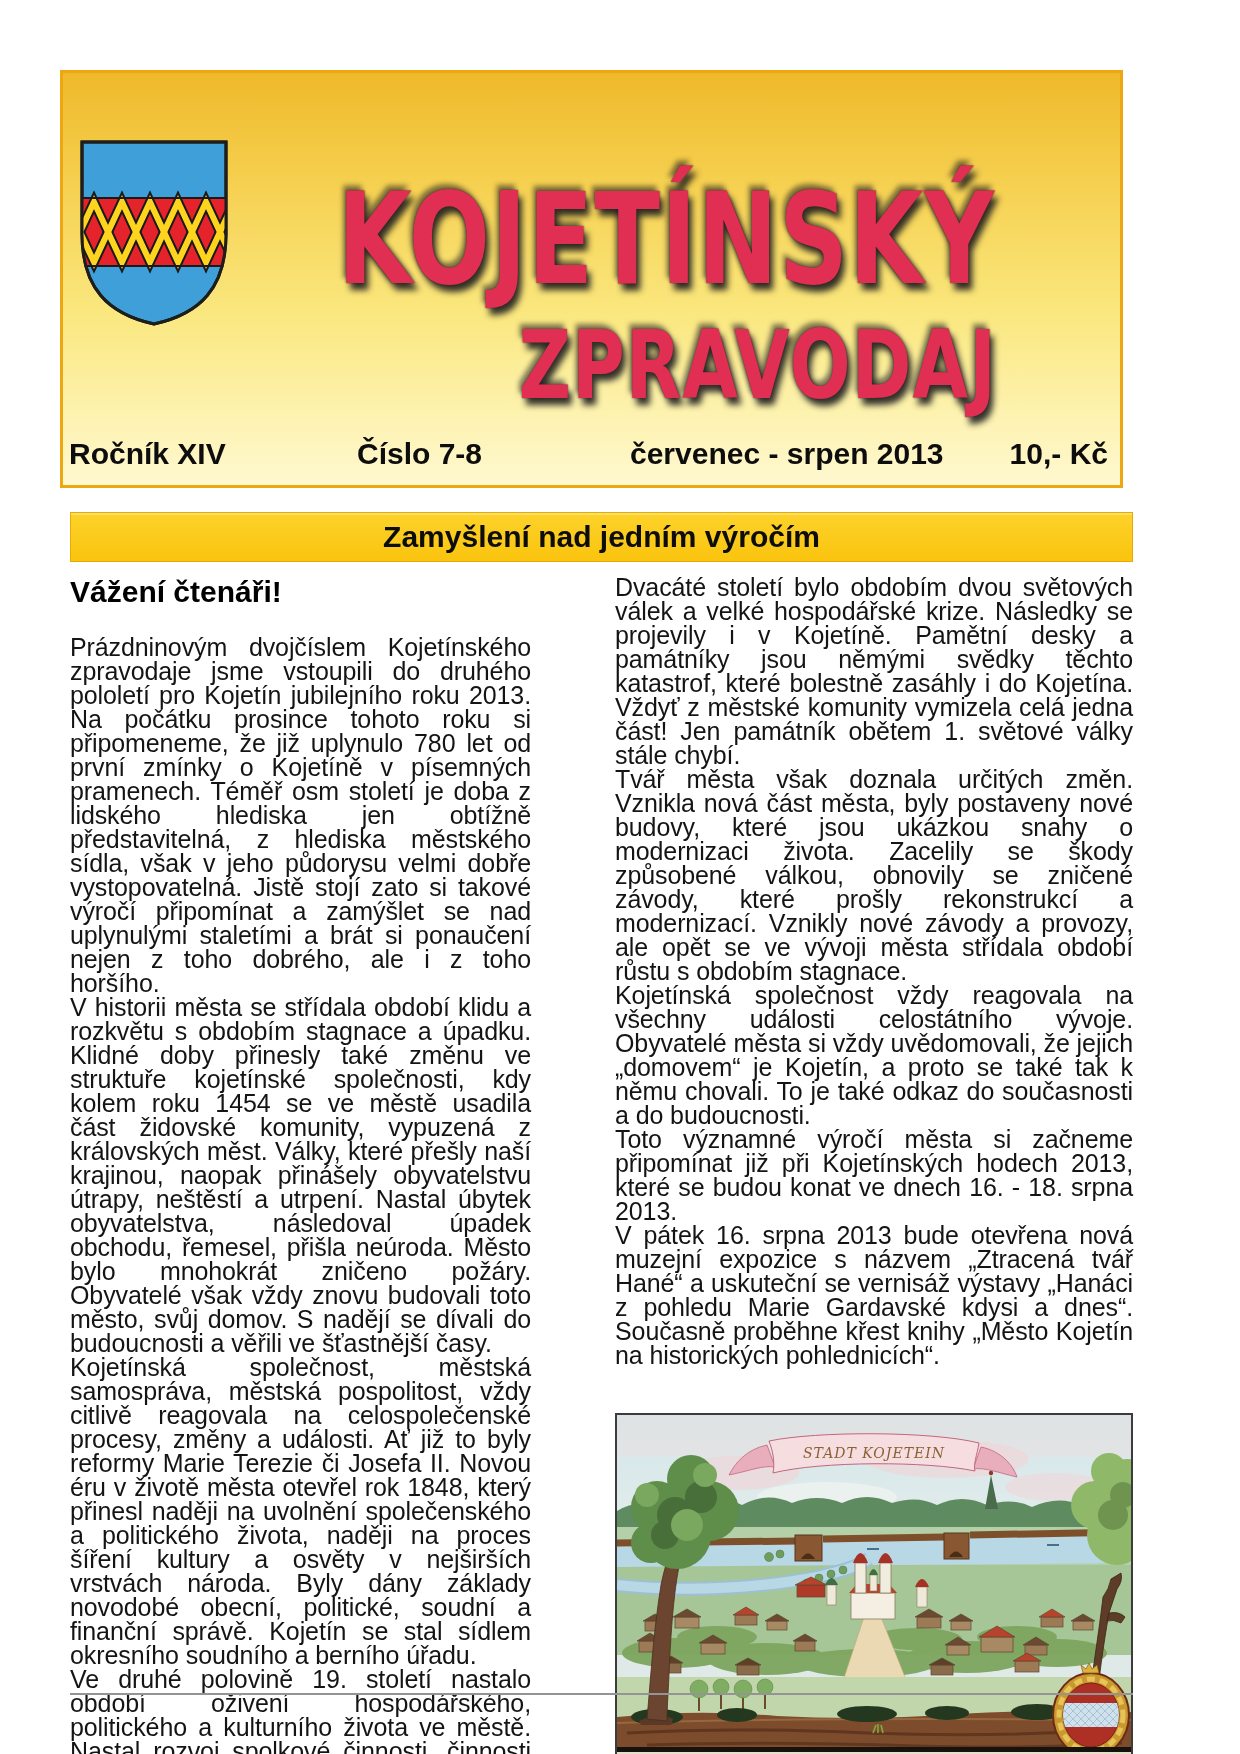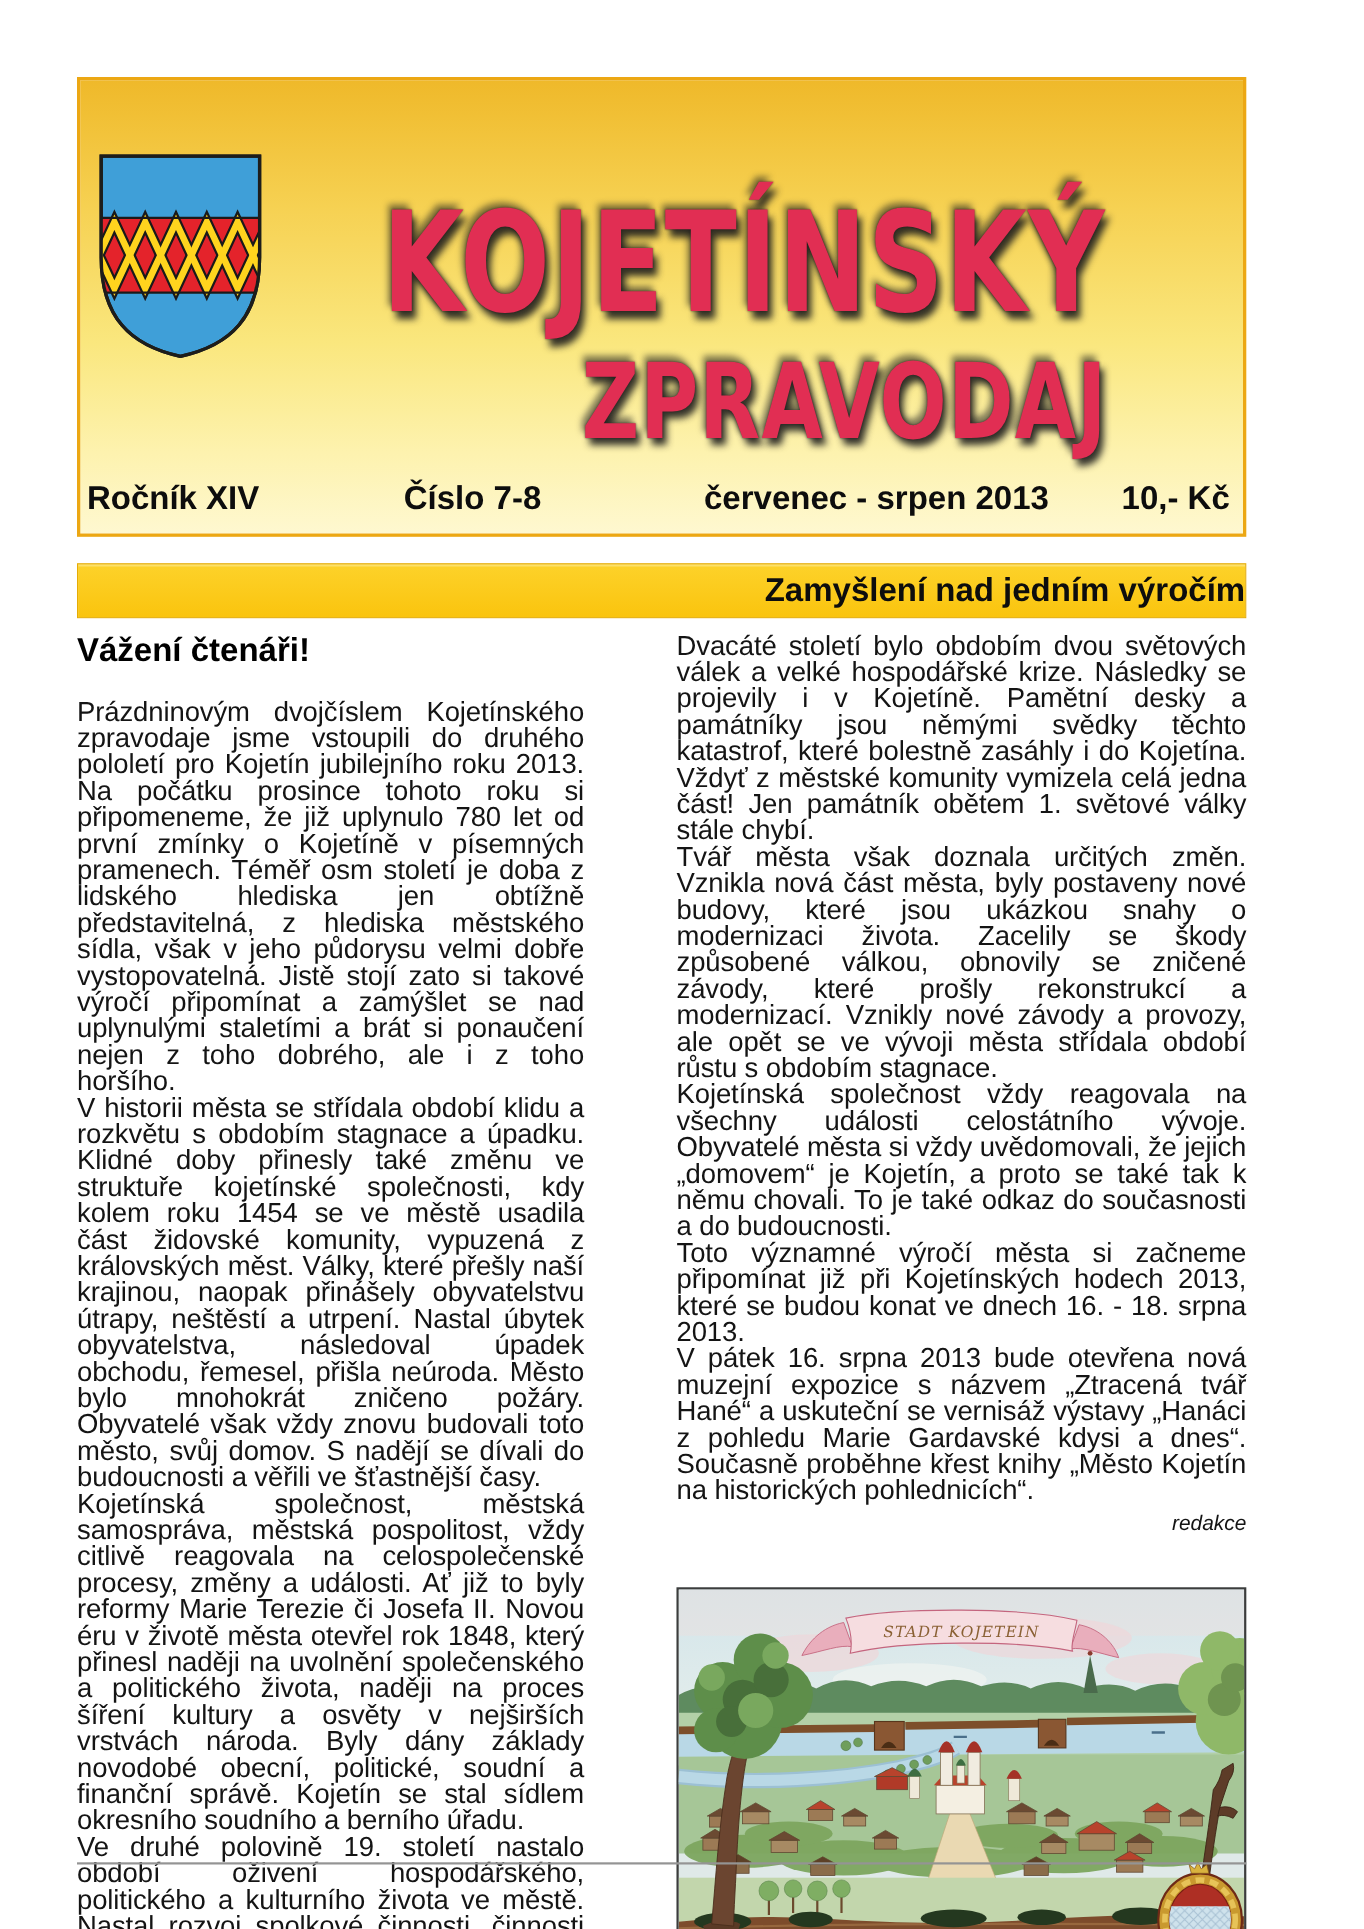--- a/index.html
+++ b/index.html
@@ -3,21 +3,21 @@
 <meta charset="utf-8">
 <style>
   html,body { margin:0; padding:0; background:#ffffff; }
   .page {
     position:relative; width:1240px; height:1754px; overflow:hidden;
     background:#ffffff; font-family:"Liberation Sans", sans-serif; color:#141414;
   }
 
   
   .masthead {
-    position:absolute; left:70px; top:70px; width:1063px; height:418px;
+    position:absolute; left:60px; top:70px; width:1063px; height:418px;
     box-sizing:border-box; border:3px solid #eca713;
     background:linear-gradient(180deg,#efb92a 0%, #f6d152 28%, #fae77e 58%, #fdf2ae 82%, #fef8d0 100%);
   }
   .coat-of-arms { position:absolute; left:15px; top:65px; width:152px; height:190px; }
   .mast-title {
     position:absolute; font-family:"DejaVu Sans", sans-serif; font-weight:bold;
     color:#e12e53; letter-spacing:1px; white-space:nowrap; line-height:1.15;
     text-shadow: 4px 5px 6px rgba(30,30,30,.9), -3px -4px 5px rgba(30,30,30,.55), 0 0 2px rgba(40,40,40,.8);
   }
   .mast-title-1 { right:125px; top:94px;  font-size:96px; transform:scaleY(1.32); transform-origin:100% 0; }
@@ -28,21 +28,21 @@
   .iss-number { left:294px; }
   .iss-date   { left:567px; }
   .iss-price  { right:12px; }
 
   
   .section-bar {
     position:absolute; left:70px; top:512px; width:1063px; height:50px;
     box-sizing:border-box; border:1px solid #e5ac05;
     background:linear-gradient(180deg,#fdd22a 0%, #fac40e 100%);
     box-shadow: inset 0 2px 0 #fde06a;
-    display:flex; align-items:center; justify-content:flex-end;
+    display:flex; align-items:center; justify-content:center;
     font-weight:bold; font-size:30px; color:#0d0d0d;
   }
 
   
   .columns { position:absolute; left:70px; top:575px; width:1063px; display:flex; gap:84px; }
   .col-left  { width:461px; flex:none; }
   .col-right { width:518px; flex:none; }
   .article-heading { font-size:30px; font-weight:bold; margin:0 0 26px 0; color:#000000; }
   .body-copy p {
     margin:0; font-size:25px; line-height:24px; text-align:justify;
@@ -112,21 +112,20 @@
       <p>Kojetínská společnost, městská samospráva, městská pospolitost, vždy citlivě reagovala na celospolečenské procesy, změny a události. Ať již to byly reformy Marie Terezie či Josefa II. Novou éru v životě města otevřel rok 1848, který přinesl naději na uvolnění společenského a politického života, naději na proces šíření kultury a osvěty v nejširších vrstvách národa. Byly dány základy novodobé obecní, politické, soudní a finanční správě. Kojetín se stal sídlem okresního soudního a berního úřadu.</p>
       <p>Ve druhé polovině 19. století nastalo období oživení hospodářského, politického a kulturního života ve městě. Nastal rozvoj spolkové činnosti, činnosti politických stran, osvětové činnosti. Městu však stále zůstává zemědělsko - průmyslový charakter, vznikající průmyslové závody jsou zaměřeny na zpracování zemědělských plodin. K hospodářskému a kulturnímu růstu Kojetína přispělo vybudování železniční dráhy a zřízení nádraží. Uvědomění si potřeby kvalitnějšího vzdělávání dětí se projevilo stavbou nových školních budov a hmotnou podporou vzdělávání.</p>
     </div>
 
     <div class="col-right body-copy">
       <p>Dvacáté století bylo obdobím dvou světových válek a velké hospodářské krize. Následky se projevily i v Kojetíně. Pamětní desky a památníky jsou němými svědky těchto katastrof, které bolestně zasáhly i do Kojetína. Vždyť z městské komunity vymizela celá jedna část! Jen památník obětem 1. světové války stále chybí.</p>
       <p>Tvář města však doznala určitých změn. Vznikla nová část města, byly postaveny nové budovy, které jsou ukázkou snahy o modernizaci života. Zacelily se škody způsobené válkou, obnovily se zničené závody, které prošly rekonstrukcí a modernizací. Vznikly nové závody a provozy, ale opět se ve vývoji města střídala období růstu s obdobím stagnace.</p>
       <p>Kojetínská společnost vždy reagovala na všechny události celostátního vývoje. Obyvatelé města si vždy uvědomovali, že jejich „domovem“ je Kojetín, a proto se také tak k němu chovali. To je také odkaz do současnosti a do budoucnosti.</p>
       <p>Toto významné výročí města si začneme připomínat již při Kojetínských hodech 2013, které se budou konat ve dnech 16. - 18. srpna 2013.</p>
       <p>V pátek 16. srpna 2013 bude otevřena nová muzejní expozice s názvem „Ztracená tvář Hané“ a uskuteční se vernisáž výstavy „Hanáci z pohledu Marie Gardavské kdysi a dnes“. Současně proběhne křest knihy „Město Kojetín na historických pohlednicích“.</p>
-      <div class="signature">redakce</div>
 
       <figure class="painting-figure" aria-label="STADT KOJETEIN">
         <svg width="514" height="359" viewBox="0 0 514 359">
           <defs>
             <linearGradient id="skyGrad" x1="0" y1="0" x2="0" y2="1">
               <stop offset="0" stop-color="#d3e5ea"></stop>
                 <stop offset="1" stop-color="#e9f0ec"></stop>
             </linearGradient>
             <clipPath id="crestClip">
                 <ellipse cx="474" cy="300" rx="28" ry="32"></ellipse>

